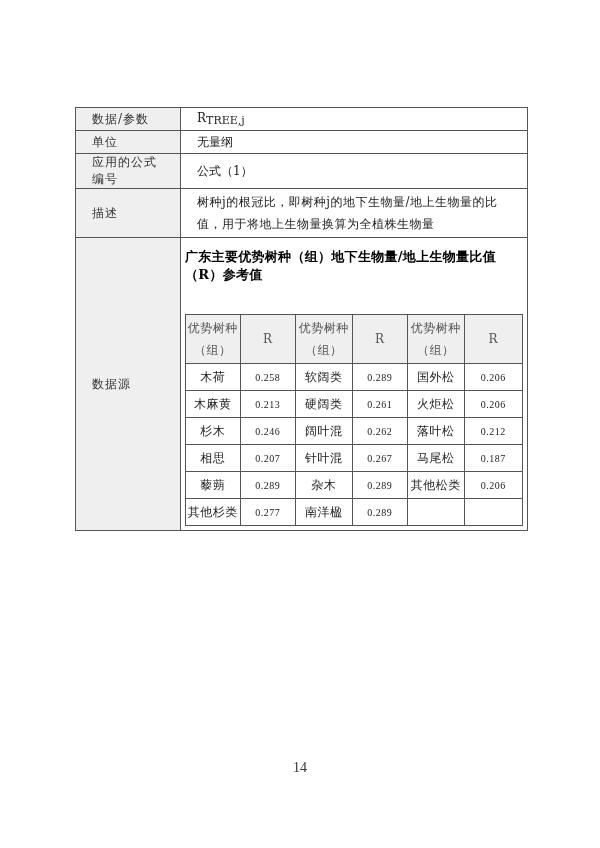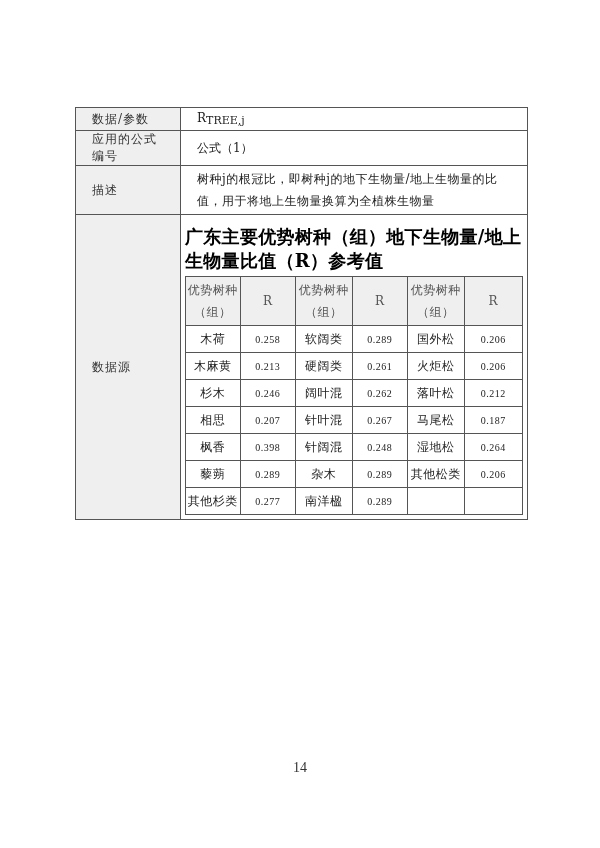--- a/index.html
+++ b/index.html
@@ -5,38 +5,42 @@
   html, body { margin:0; padding:0; background:#ffffff; }
   body { width:600px; height:848px; position:relative; overflow:hidden;
          font-family:"DejaVu Serif","Liberation Serif",serif; color:#222; }
   .outer { position:absolute; left:75px; top:107px; width:453px;
            border-collapse:collapse; font-size:12px; }
   .outer td { border:1px solid #555; padding:0 16px; vertical-align:middle; }
   .outer td.lab { width:83px; background:#efefef; color:#333; letter-spacing:1px; }
   .h24 { height:23px; }
   .desc { line-height:22px; padding-top:2px !important; padding-bottom:2px !important; letter-spacing:0.5px;margin-left:25px; }
   .sub { font-size:11px; vertical-align:-2px; letter-spacing:0; }
-  .title { font-weight:bold; font-size:18px; color:#000; letter-spacing:0.3px; padding:4px 0 3px 0; }
+  .title { font-weight:bold; font-size:13px; color:#000; letter-spacing:0.3px; padding:4px 0 3px 0; }
   .src-cell { padding:6px 4px 4px 4px !important; vertical-align:top !important; }
-  .inner { border-collapse:collapse; width:338px; margin-left:0; font-size:12px; }
+  .inner { border-collapse:collapse; width:338px; margin-left:0; font-size:12px;margin-top:27px; }
   .inner td { border:1px solid #555; text-align:center; padding:0; height:26px; letter-spacing:0.5px; }
   .inner tr.hdr td { background:#efefef; height:48px; line-height:22px; color:#555; }
   .inner td.num { font-family:"Liberation Serif",serif; font-size:10px; }
   .source { line-height:23px; margin-top:2px; letter-spacing:0.5px; }
   .pagenum { position:absolute; top:760px; left:0; width:600px; text-align:center;
              font-family:"Liberation Serif",serif; font-size:14px; color:#333; }
 </style>
 </head>
 <body>
 
 <table class="outer">
   <tbody>
       <tr class="h24">
     <td class="lab">数据/参数</td>
     <td><span>R</span><span class="sub">TREE,j</span></td>
+  </tr>
+  <tr class="h24">
+    <td class="lab">单位</td>
+    <td>无量纲</td>
   </tr>
   <tr class="h24">
     <td class="lab">应用的公式编号</td>
     <td>公式（1）</td>
   </tr>
   <tr>
     <td class="lab">描述</td>
     <td class="desc">树种j的根冠比，即树种j的地下生物量/地上生物量的比值，用于将地上生物量换算为全植株生物量</td>
   </tr>
   <tr>
@@ -79,28 +83,20 @@
         </tr>
         <tr>
           <td>相思</td>
           <td class="num">0.207</td>
           <td>针叶混</td>
           <td class="num">0.267</td>
           <td>马尾松</td>
           <td class="num">0.187</td>
         </tr>
         <tr>
-          <td>枫香</td>
-          <td class="num">0.398</td>
-          <td>针阔混</td>
-          <td class="num">0.248</td>
-          <td>湿地松</td>
-          <td class="num">0.264</td>
-        </tr>
-        <tr>
           <td>藜蒴</td>
           <td class="num">0.289</td>
           <td>杂木</td>
           <td class="num">0.289</td>
           <td>其他松类</td>
           <td class="num">0.206</td>
         </tr>
         <tr>
           <td>其他杉类</td>
           <td class="num">0.277</td>

